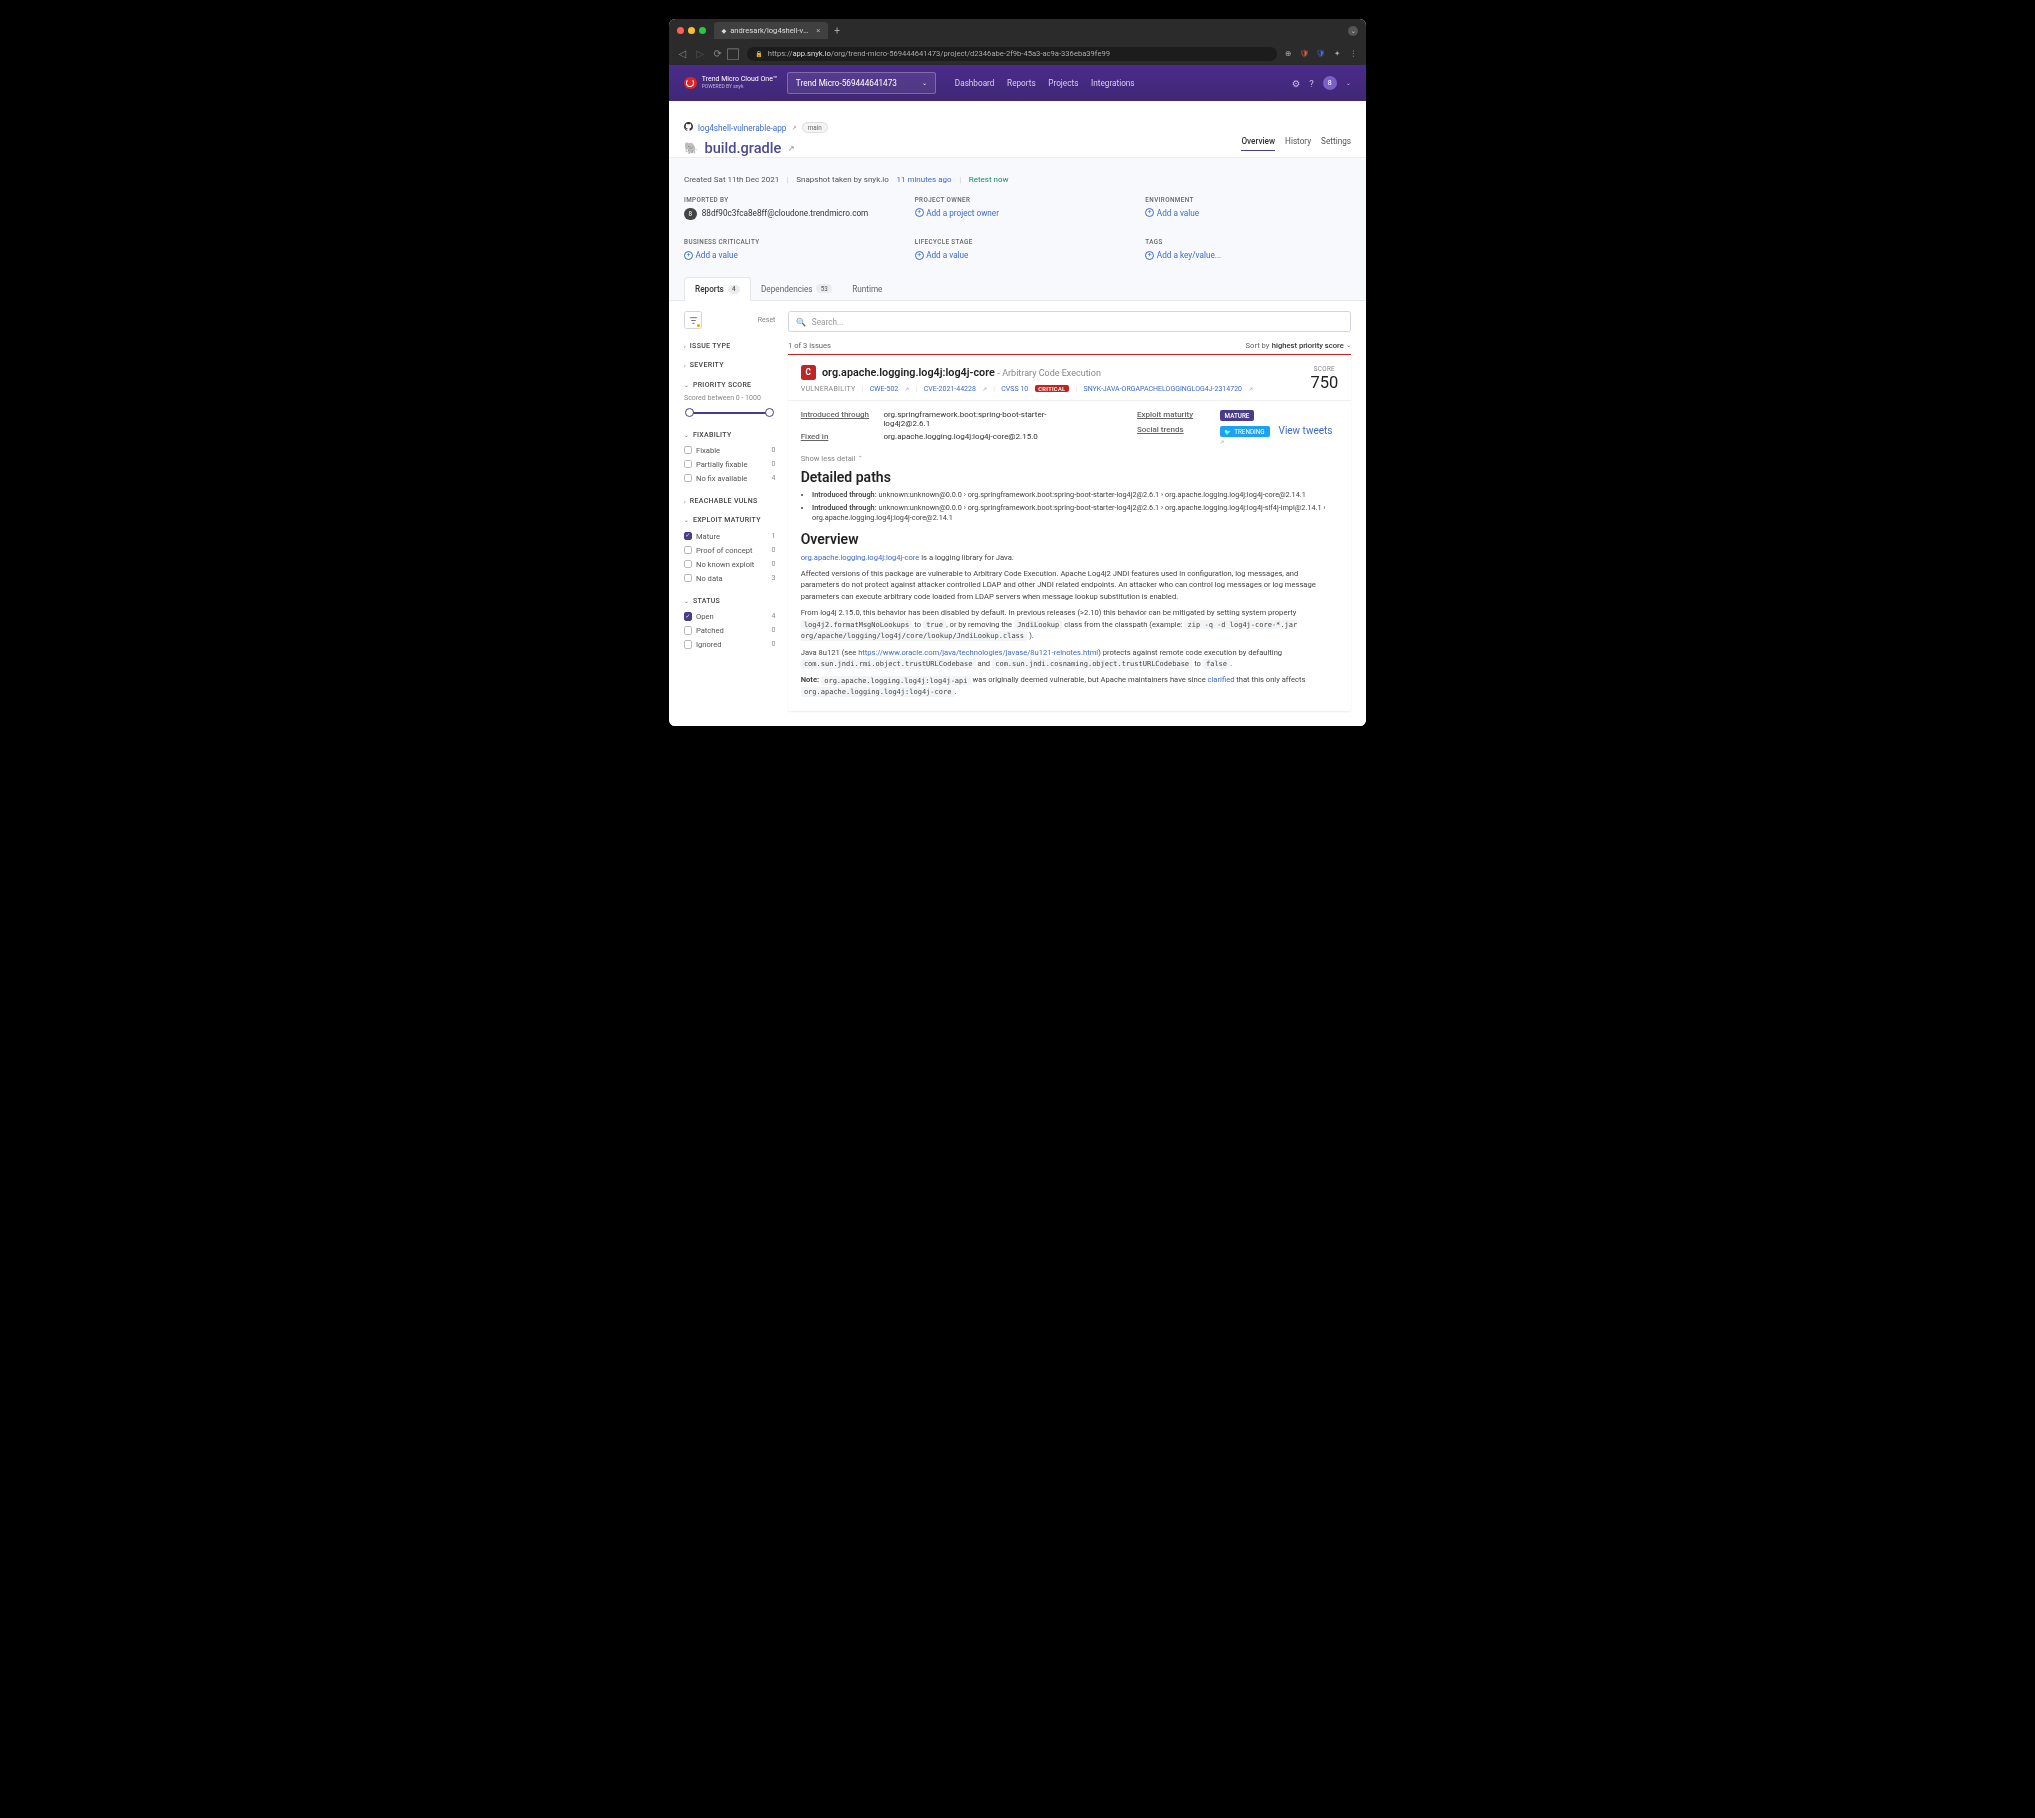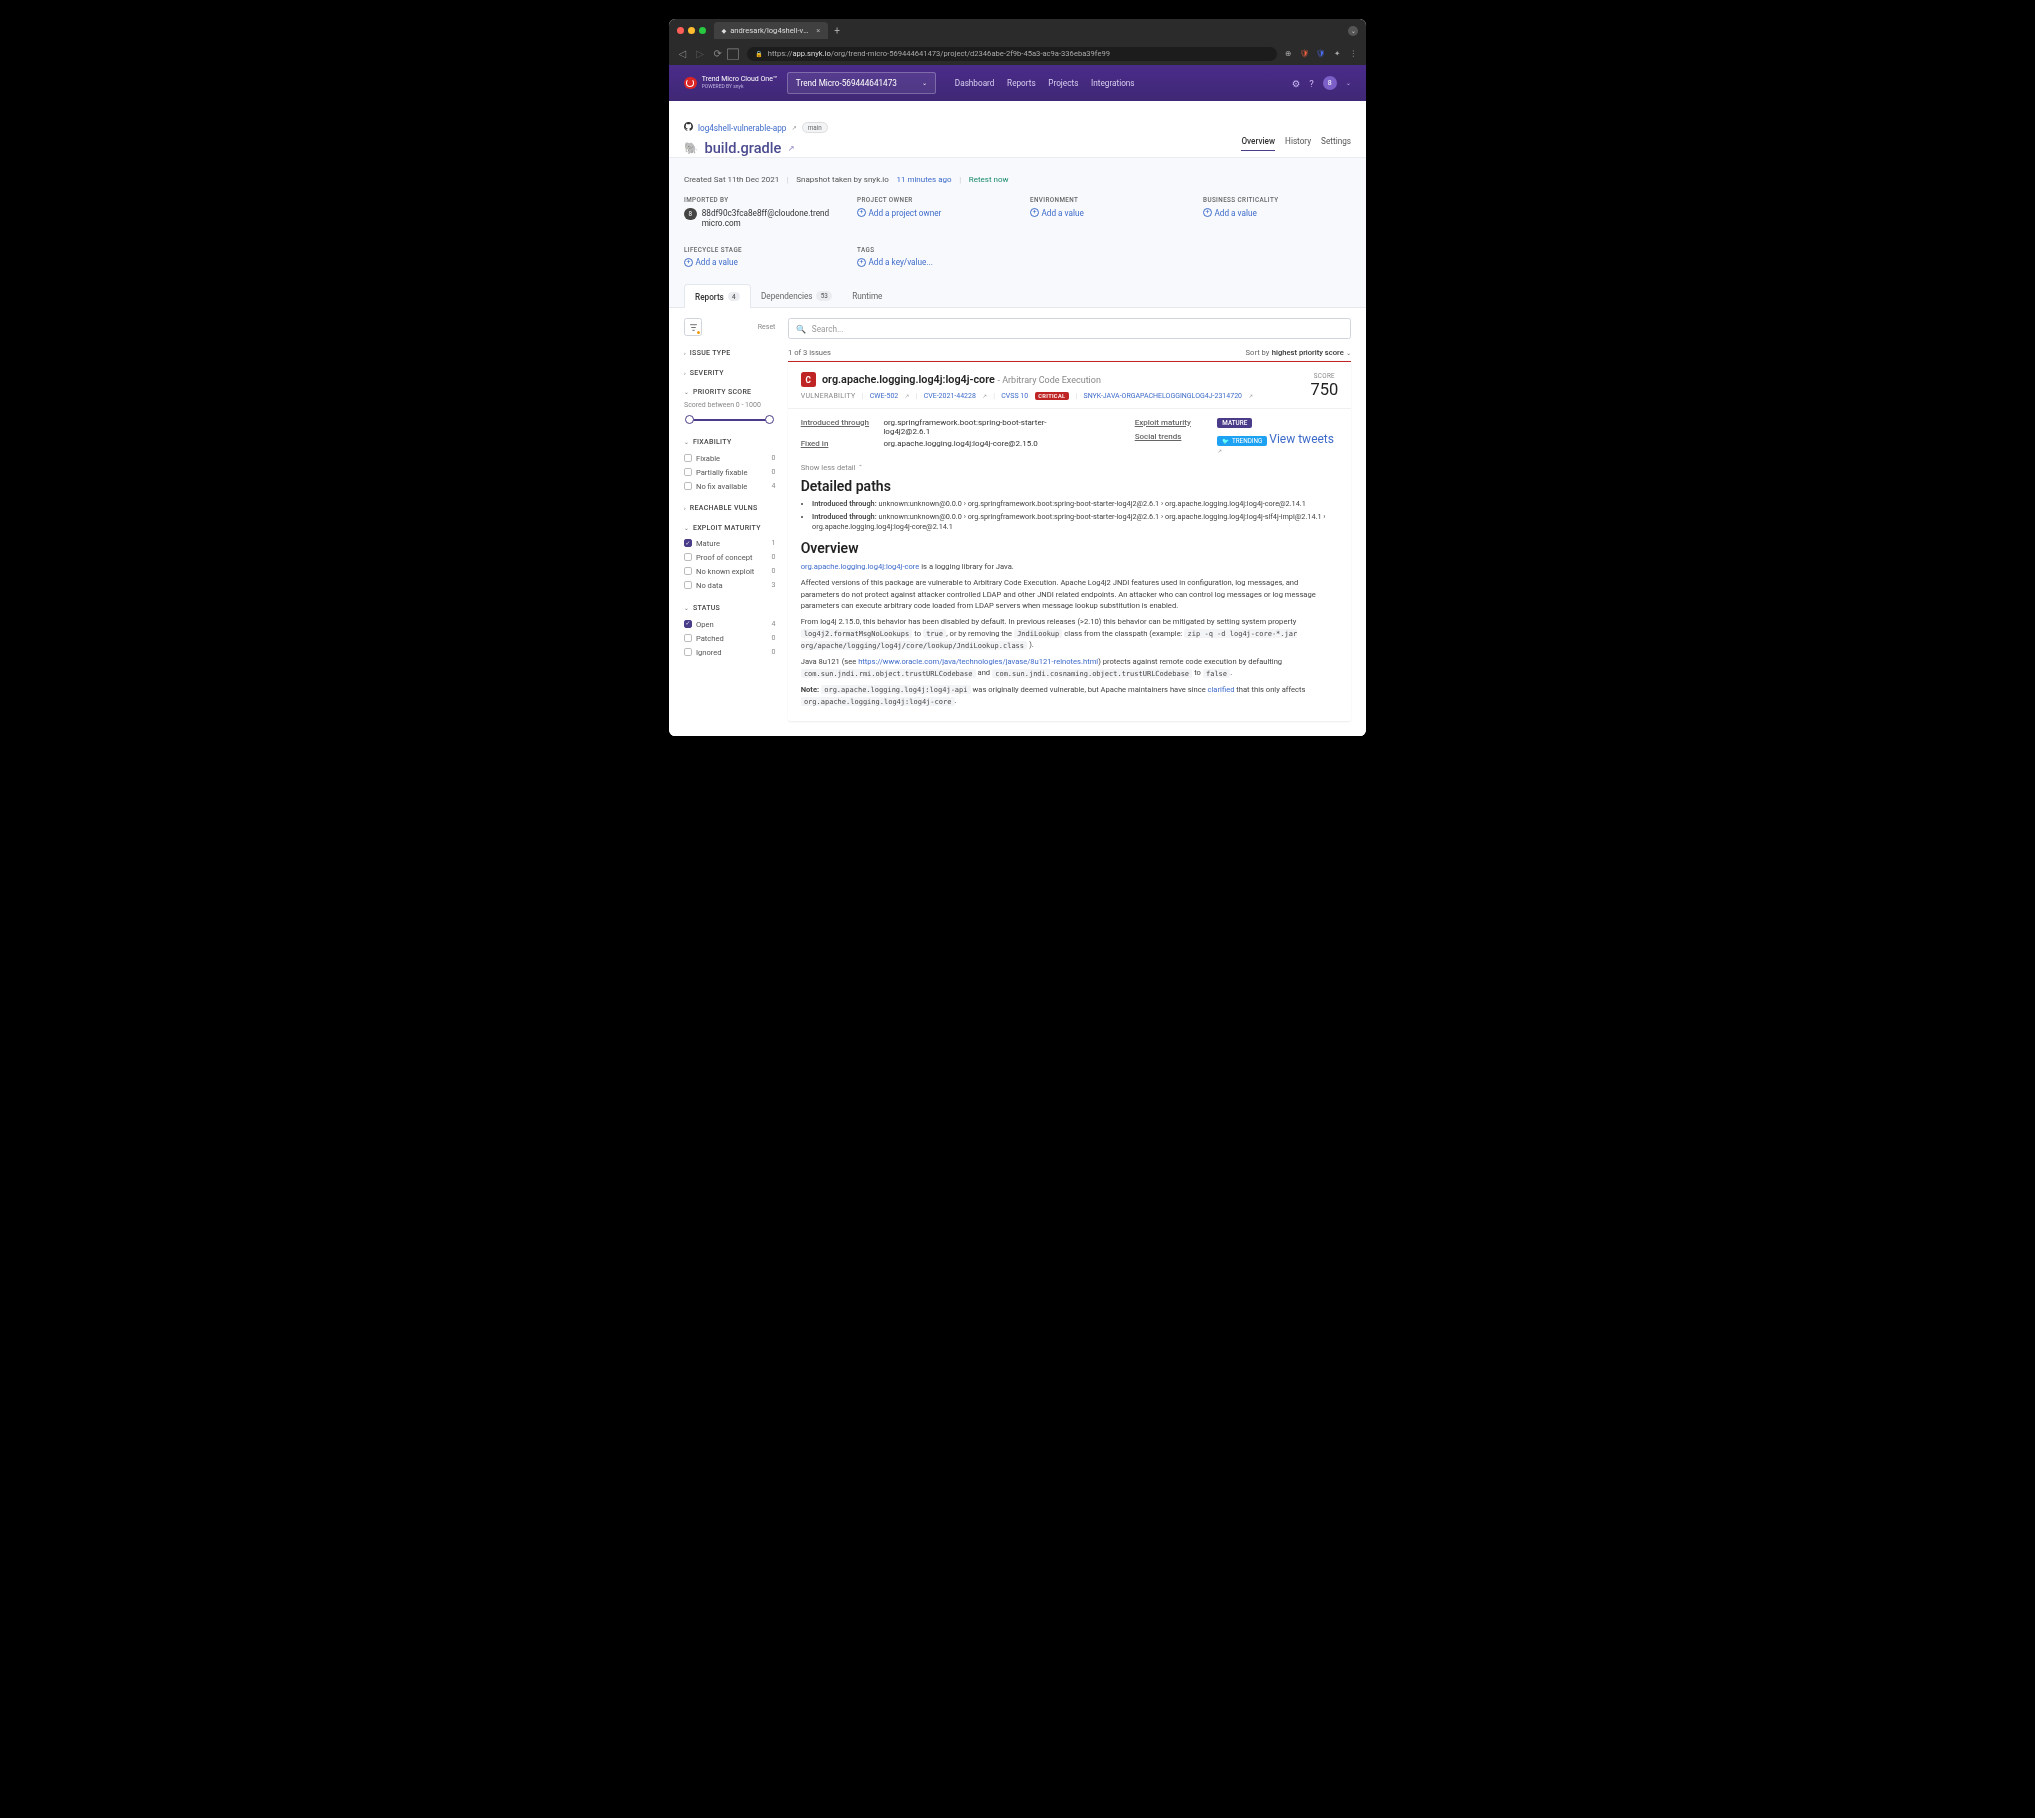--- a/index.html
+++ b/index.html
@@ -47,21 +47,21 @@
 .title-row h1 { color: #4b4b8f; font-size: 14.6px; font-weight: 500; }
 .title-row .extlink { color: #8b7cc9; font-size: 8.2px; }
 .page-tabs { display: flex; gap: 10px; margin-top: 3.8px; }
 .page-tab { font-size: 8.2px; color: #555; padding: 3.8px 0; cursor: pointer; border-bottom: 1.3px solid transparent; }
 .page-tab.active { color: #333; font-weight: 500; border-bottom-color: #4b3c8a; }
 .meta-section { background: #f7f9fc; border-top: 0.6px solid #eaecf0; padding: 17px 15px; }
 .snapshot { font-size: 8px; color: #555; display: flex; gap: 7.6px; align-items: center; margin-bottom: 11.4px; }
 .snapshot .sep { color: #ccc; }
 .snapshot .link-s { color: #3e6bca; cursor: pointer; }
 .snapshot .retest { color: #1a8a6e; cursor: pointer; }
-.meta-grid { display: grid; grid-template-columns: repeat(4, 1fr); gap: 18px 25px; }
+.meta-grid { display: grid; grid-template-columns: repeat(3, 1fr); gap: 18px 25px; }
 .meta-item .lbl { font-size: 6.3px; color: #666; letter-spacing: 0.4px; font-weight: 500; margin-bottom: 3.8px; }
 .meta-item .val { font-size: 8.2px; color: #333; display: flex; gap: 5px; align-items: flex-start; }
 .avatar-dk { width: 12.7px; height: 12.7px; background: #444; border-radius: 50%; color: #fff; font-size: 6.3px; display: flex; align-items: center; justify-content: center; flex-shrink: 0; }
 .add-link { color: #3e6bca; font-size: 8.2px; display: flex; align-items: center; gap: 2.5px; cursor: pointer; }
 .add-link .plus { display: inline-flex; width: 9px; height: 9px; border: 1px solid #3e6bca; border-radius: 50%; align-items: center; justify-content: center; font-size: 7px; line-height: 1; }
 .tabs-row { display: flex; border-bottom: 0.6px solid #e4e7ec; padding: 0 15px; background: #f7f9fc; }
 .content-tab { padding: 6.3px 10px; font-size: 8.2px; color: #666; cursor: pointer; display: flex; gap: 3.8px; align-items: center; }
 .content-tab.active { background: #fff; border: 0.6px solid #e4e7ec; border-bottom: none; border-radius: 3.8px 3.8px 0 0; color: #333; font-weight: 500; margin-bottom: -0.6px; }
 .count-pill { background: #eaecf0; border-radius: 5.7px; padding: 0.6px 4.4px; font-size: 6.3px; color: #555; }
 .issue-area { display: flex; padding: 0; }
@@ -105,21 +105,21 @@
 .score-box .snum { font-size: 16.5px; font-weight: 400; color: #222; }
 .issue-body { padding: 9px 12.7px; font-size: 8px; color: #444; }
 .info-grid { display: flex; gap: 44px; margin-bottom: 7.6px; }
 .info-col { display: flex; flex-direction: column; gap: 3.8px; }
 .info-row { display: flex; gap: 12.7px; }
 .info-row .ilbl { color: #666; min-width: 70px; font-weight:500;text-decoration:underline; }
 .info-row .ival { color: #333; }
 .mature-badge { background: #4b3c8a; color: #fff; border-radius: 1.9px; padding: 1.3px 5px; font-size: 6.3px; font-weight: 500; }
 .trending-badge { background: #1da1f2; color: #fff; border-radius: 1.9px; padding: 1.3px 5px; font-size: 6.3px; display: inline-flex; gap: 2.5px; align-items: center; }
 .trending-badge::before { content: "🐦"; font-size: 5.7px; filter: brightness(2); }
-.view-tweets { color: #3e6bca; margin-left: 0; font-size: 12px; cursor: pointer; }
+.view-tweets { color: #3e6bca; margin-left: 7px; font-size: 10px; cursor: pointer; }
 .showless { color: #888; font-size: 7.6px; cursor: pointer; display: flex; gap: 2.5px; align-items: center; margin: 3.8px 0 6.3px; }
 .section-h { font-weight: 600; font-size: 14px; color: #222; margin: 5px 0; }
 .path-list { list-style: disc; padding-left: 11.4px; margin-bottom: 7.6px; }
 .path-list li { font-size: 7.3px; color: #444; margin-bottom: 2.5px; line-height: 1.4; }
 .path-list li b { font-weight: 600; }
 .para { font-size: 7.6px; color: #444; line-height: 1.5; margin-bottom: 5px; }
 .para a { color: #3e6bca; }
 .para code { background: #f3f4f6; padding: 0.6px 3.2px; border-radius: 1.9px; font-size: 7px; font-family: Menlo, monospace; }
 .bc svg, .navbtn svg, .banner-ic svg, .filter-ic svg { width: 9px; height: 9px; }
 </style>

